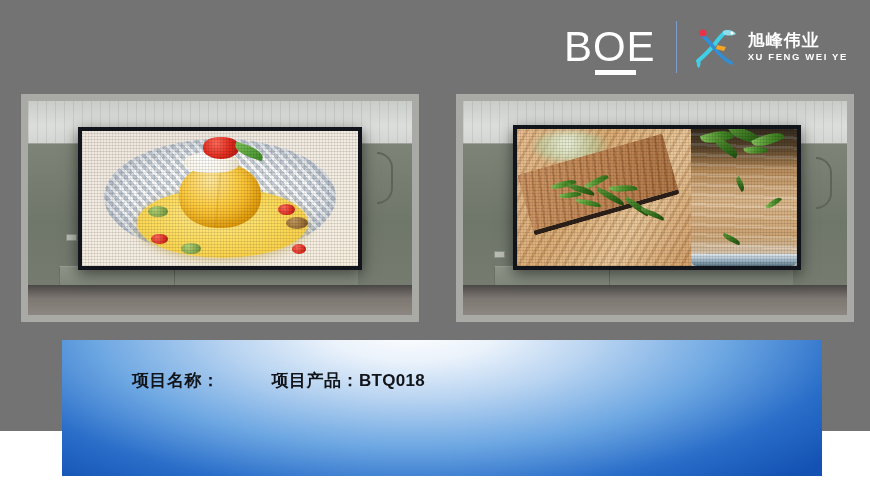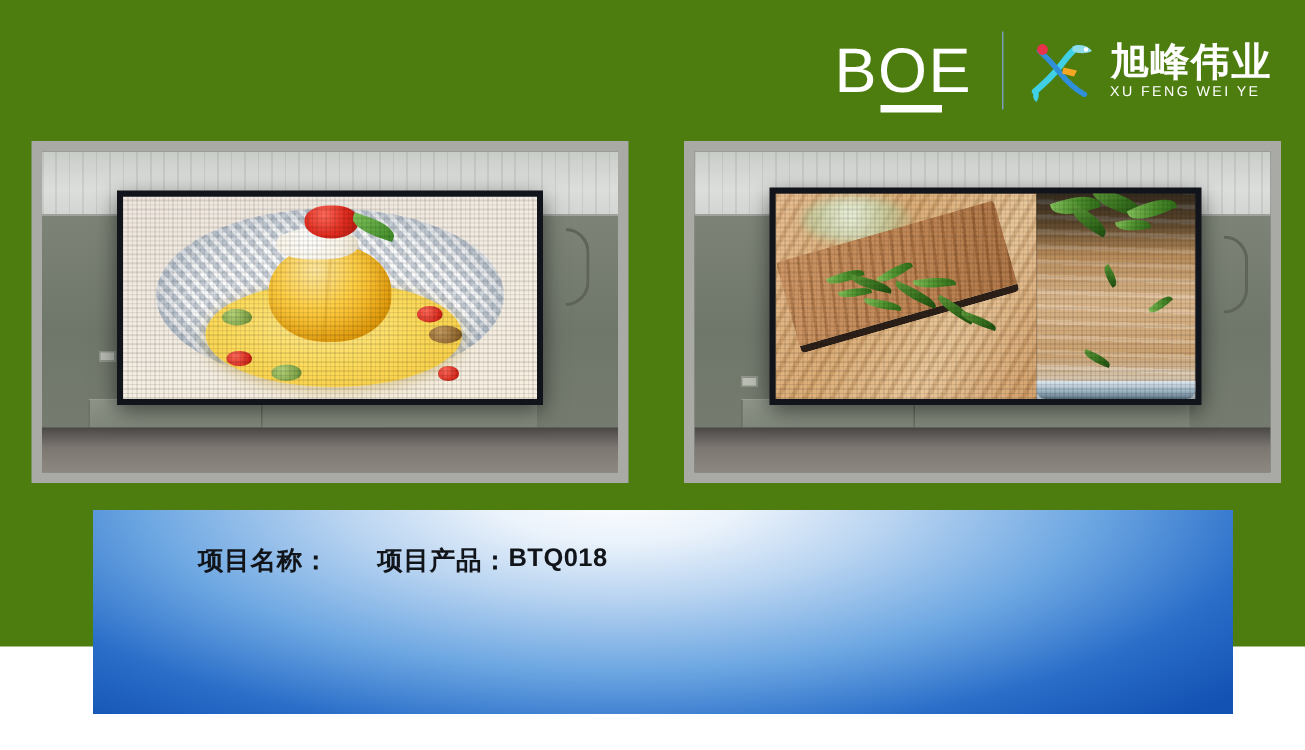--- a/index.html
+++ b/index.html
@@ -4,21 +4,21 @@
 <style>
   * { margin:0; padding:0; box-sizing:border-box; }
   html, body {
     width:870px; height:500px;
     overflow:hidden;
     font-family:"Liberation Sans","DejaVu Sans",sans-serif;
   }
   #page {
     position:relative;
     width:870px; height:431px;
-    background:#4d7c0f;
+    background:#737373;
   }
 
   
   #logo-bar {
     position:absolute;
     top:16px; right:22px;
     display:flex;
     align-items:center;
     height:62px;
   }
@@ -53,29 +53,29 @@
     margin:0 16px 0 0;
   }
   #partner-logo {
     display:flex;
     align-items:center;
     gap:9px;
   }
   #partner-mark { width:46px; height:44px; display:block; }
   #partner-names { display:flex; flex-direction:column; gap:2px; }
   #partner-cn {
-    font-size:26px;
+    font-size:17px;
     font-weight:bold;
     color:#ffffff;
     letter-spacing:1px;
     line-height:1.05;
   }
   #partner-en {
     font-size:9.5px;
-    font-weight:normal;
+    font-weight:bold;
     color:#ffffff;
     letter-spacing:1.6px;
     line-height:1;
   }
 
   
   .photo-frame {
     position:absolute;
     top:94px;
     width:398px;
@@ -276,29 +276,29 @@
     background:
       radial-gradient(ellipse 72% 150% at 46% -8%, #ffffff 0%, #eaf2fb 16%, #b9d4f1 34%, #6da7e2 58%, #2a6ec9 80%, #1351b2 100%);
   }
   #info-text {
     position:absolute;
     left:70px; top:22px;
     color:#111419;
   }
   .info-row {
     display:flex;
-    align-items:flex-start;
+    align-items:center;
     height:37px;
     font-size:17px;
     font-weight:bold;
     white-space:nowrap;
   }
   .info-label { letter-spacing:.5px; }
   .info-value { letter-spacing:.3px; }
-  #row-product { margin-left:32px; }
+  #row-product { margin-left:52px; }
 </style>
 </head>
 <body>
 
 <div id="page">
 
   <div id="logo-bar">
 
     <div id="boe-logo">
       <span id="boe-wordmark">BOE</span>

